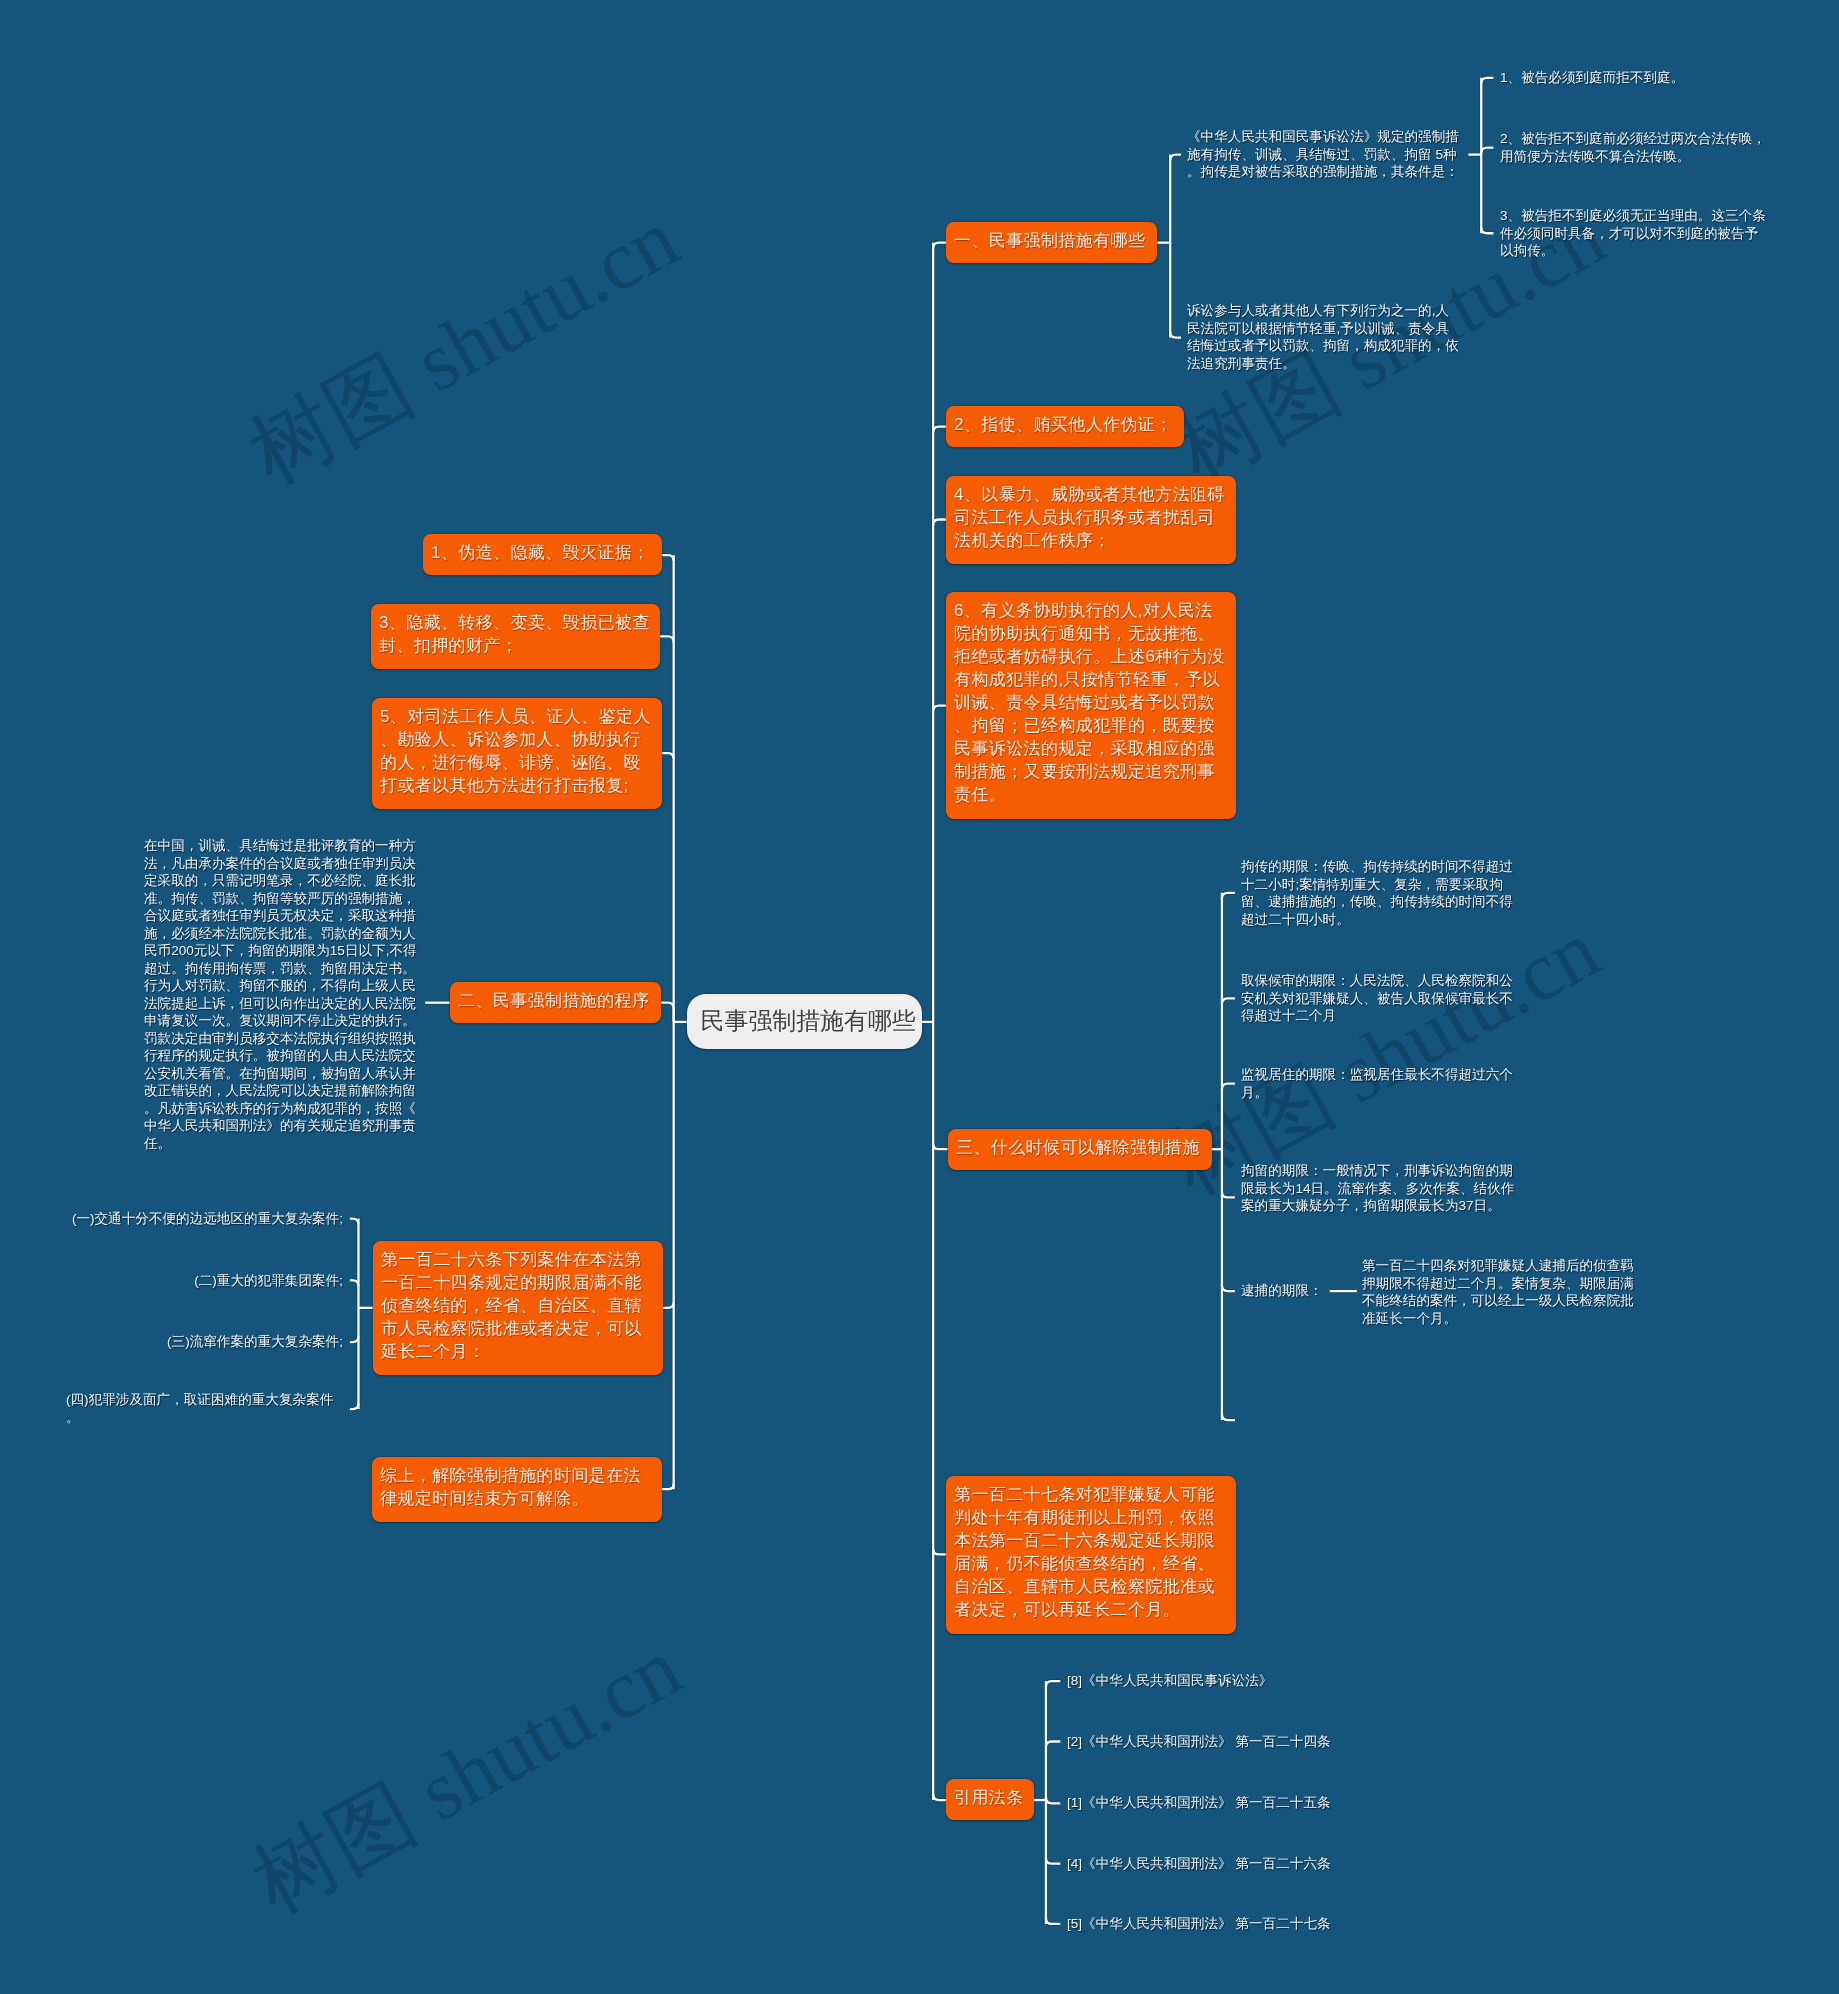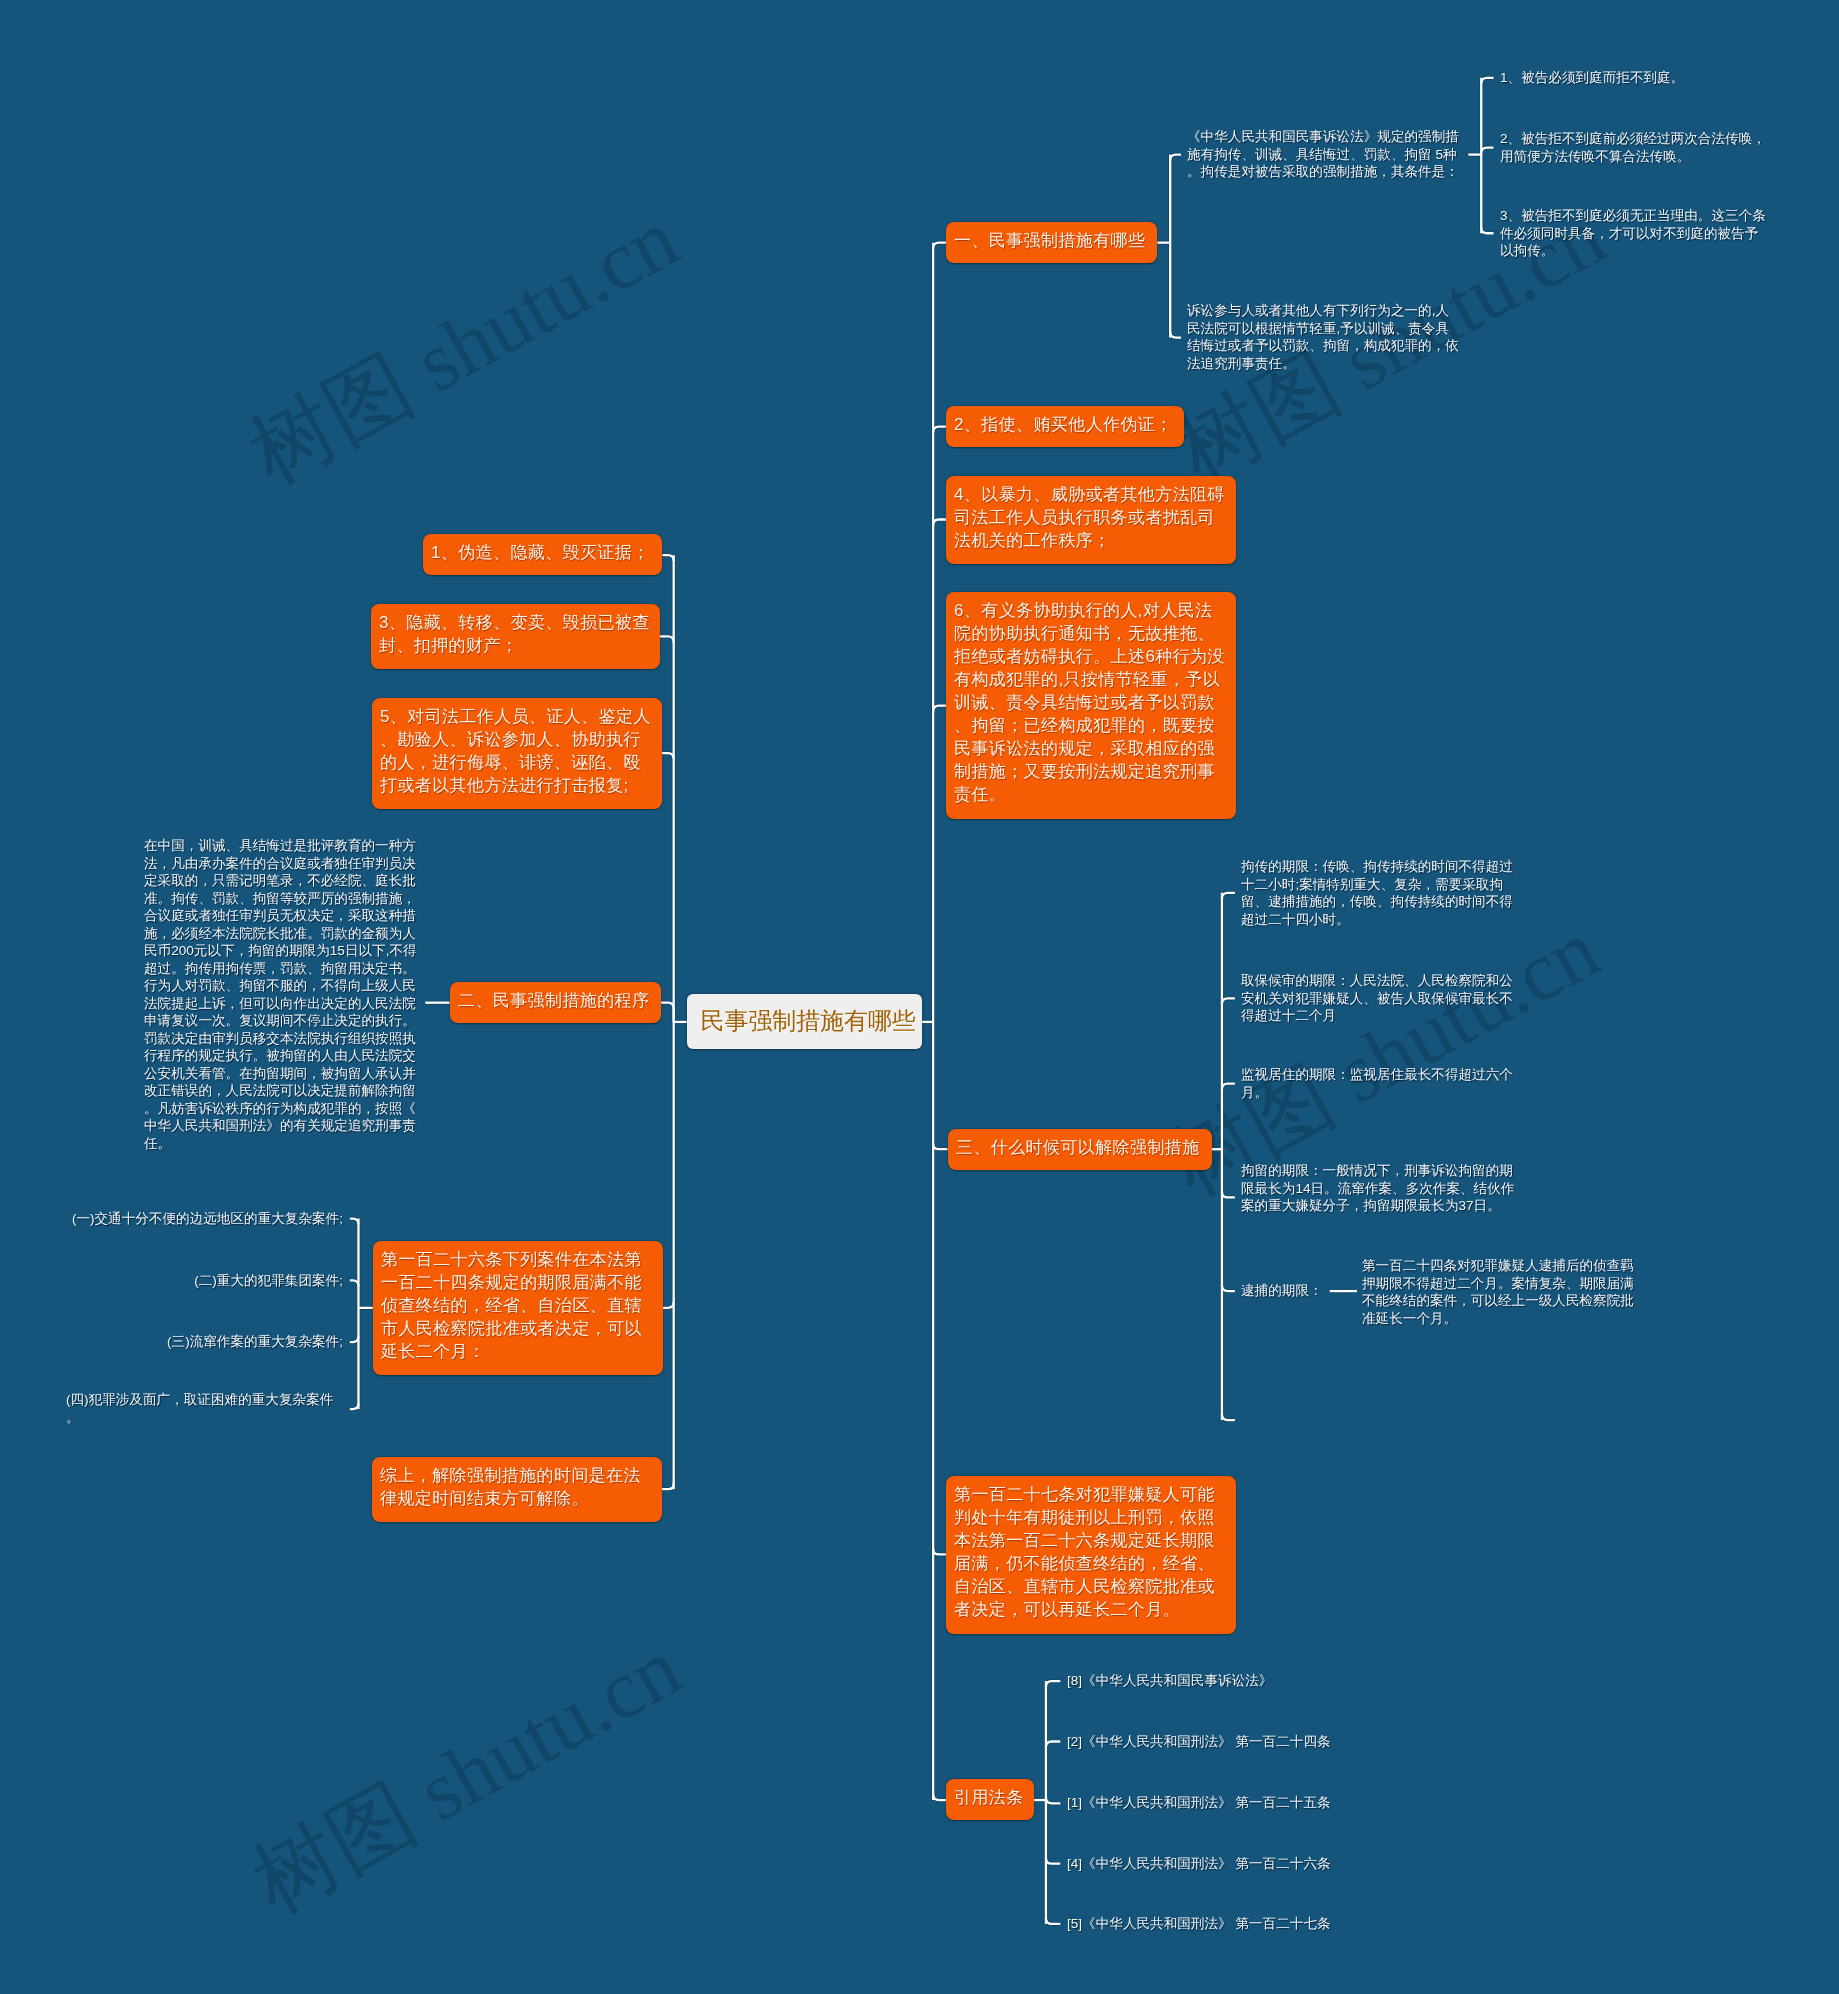--- a/index.html
+++ b/index.html
@@ -5,21 +5,21 @@
   html,body{margin:0;padding:0;}
   body{width:1839px;height:1995px;background:#15557c;overflow:hidden;
        font-family:"Liberation Sans",sans-serif;-webkit-font-smoothing:antialiased;}
   #stage{position:relative;width:1839px;height:1995px;}
   svg#links{position:absolute;left:0;top:0;width:1839px;height:1995px;pointer-events:none;}
   .node{position:absolute;box-sizing:border-box;}
   .obox{background:#f65c04;border-radius:8px;color:#fdf1e6;font-size:17px;letter-spacing:0.4px;
         line-height:23px;padding:7px 8px;word-break:break-all;line-break:anywhere;
         box-shadow:0 0.7px 2.2px rgba(0,0,0,.45);
         text-shadow:0.7px 0.7px 0.9px rgba(105,30,0,.6);}
-  .rootbox{background:#efefef;border-radius:6px;color:#a16207;font-size:24px;letter-spacing:-0.1px;
+  .rootbox{background:#efefef;border-radius:19px;color:#404040;font-size:24px;letter-spacing:-0.1px;
         line-height:29.5px;padding:11.5px 13.6px;white-space:nowrap;
         box-shadow:0 0.7px 2.9px rgba(0,0,0,.4);
         text-shadow:0.7px 0.7px 0 rgba(255,255,255,.65);}
   .ptext{color:#f4f8fa;font-size:13.6px;line-height:17.5px;word-break:break-all;line-break:anywhere;
         text-shadow:0.9px 0.9px 1px rgba(0,10,25,.75);}
   .ptext.rt{width:max-content;}
   .wm{position:absolute;color:rgba(8,36,56,.30);
       transform:rotate(-29deg);transform-origin:0 0;white-space:nowrap;pointer-events:none;
       font-weight:400;font-family:"Liberation Serif",serif;}
 </style>

